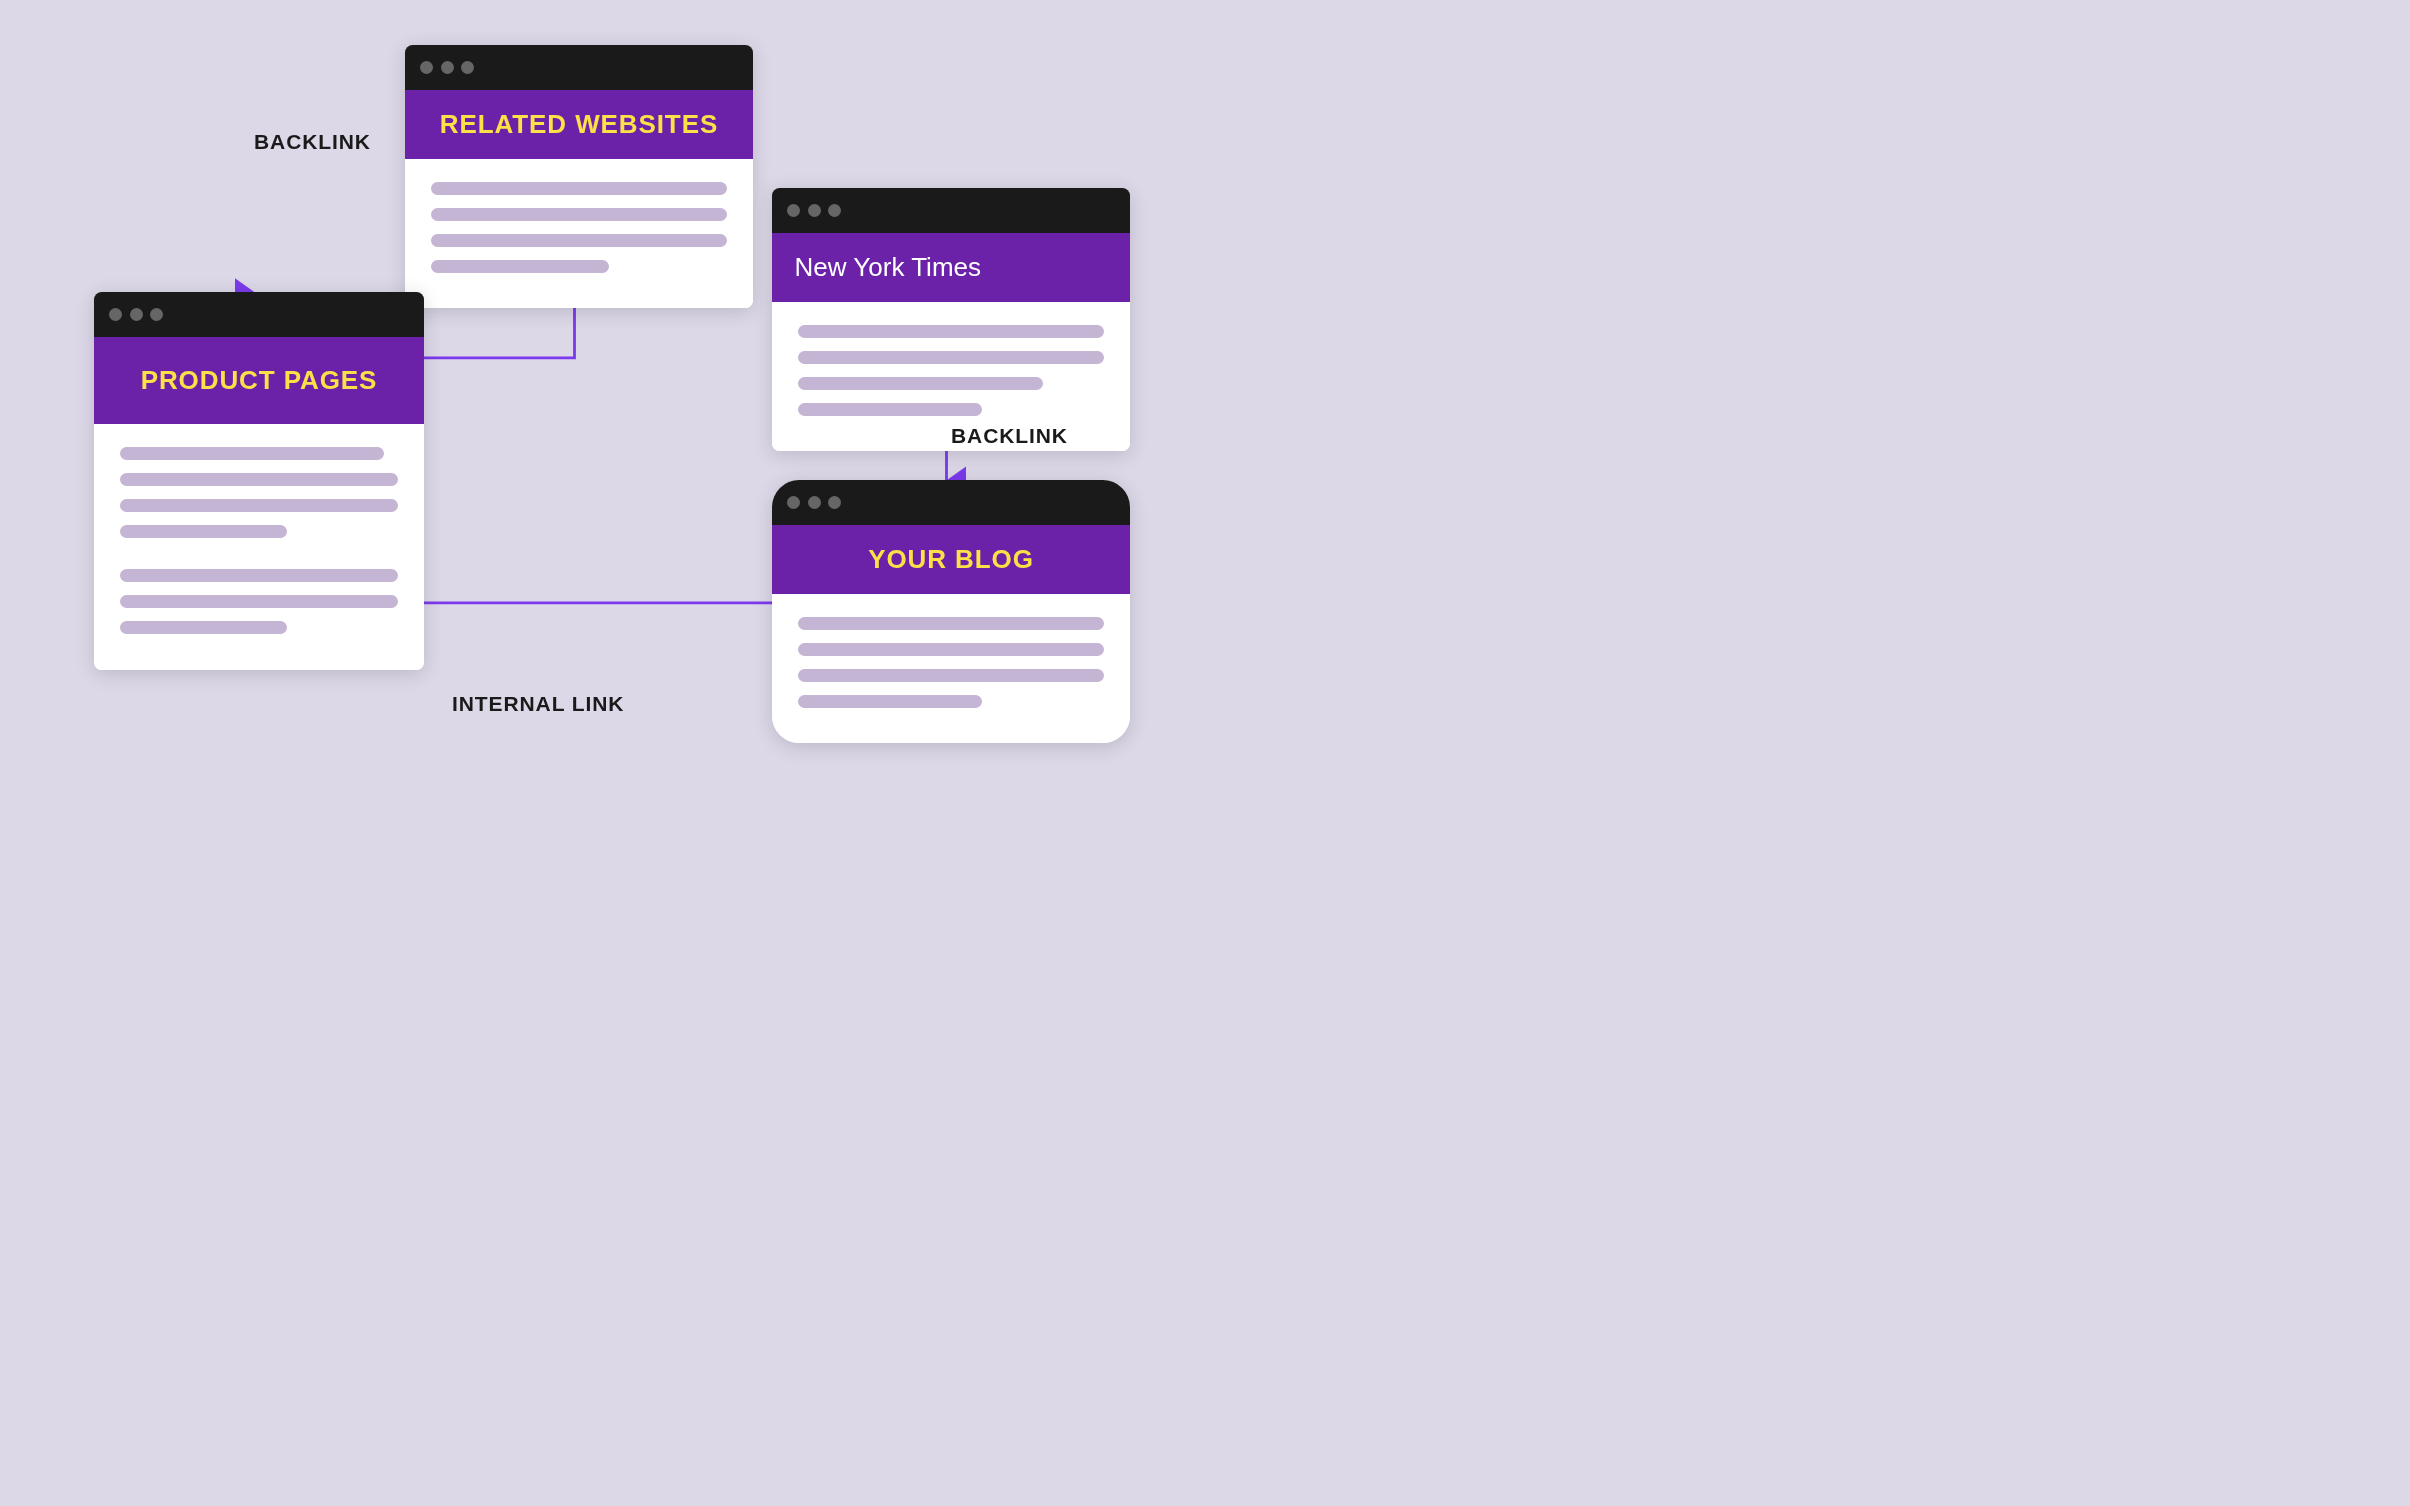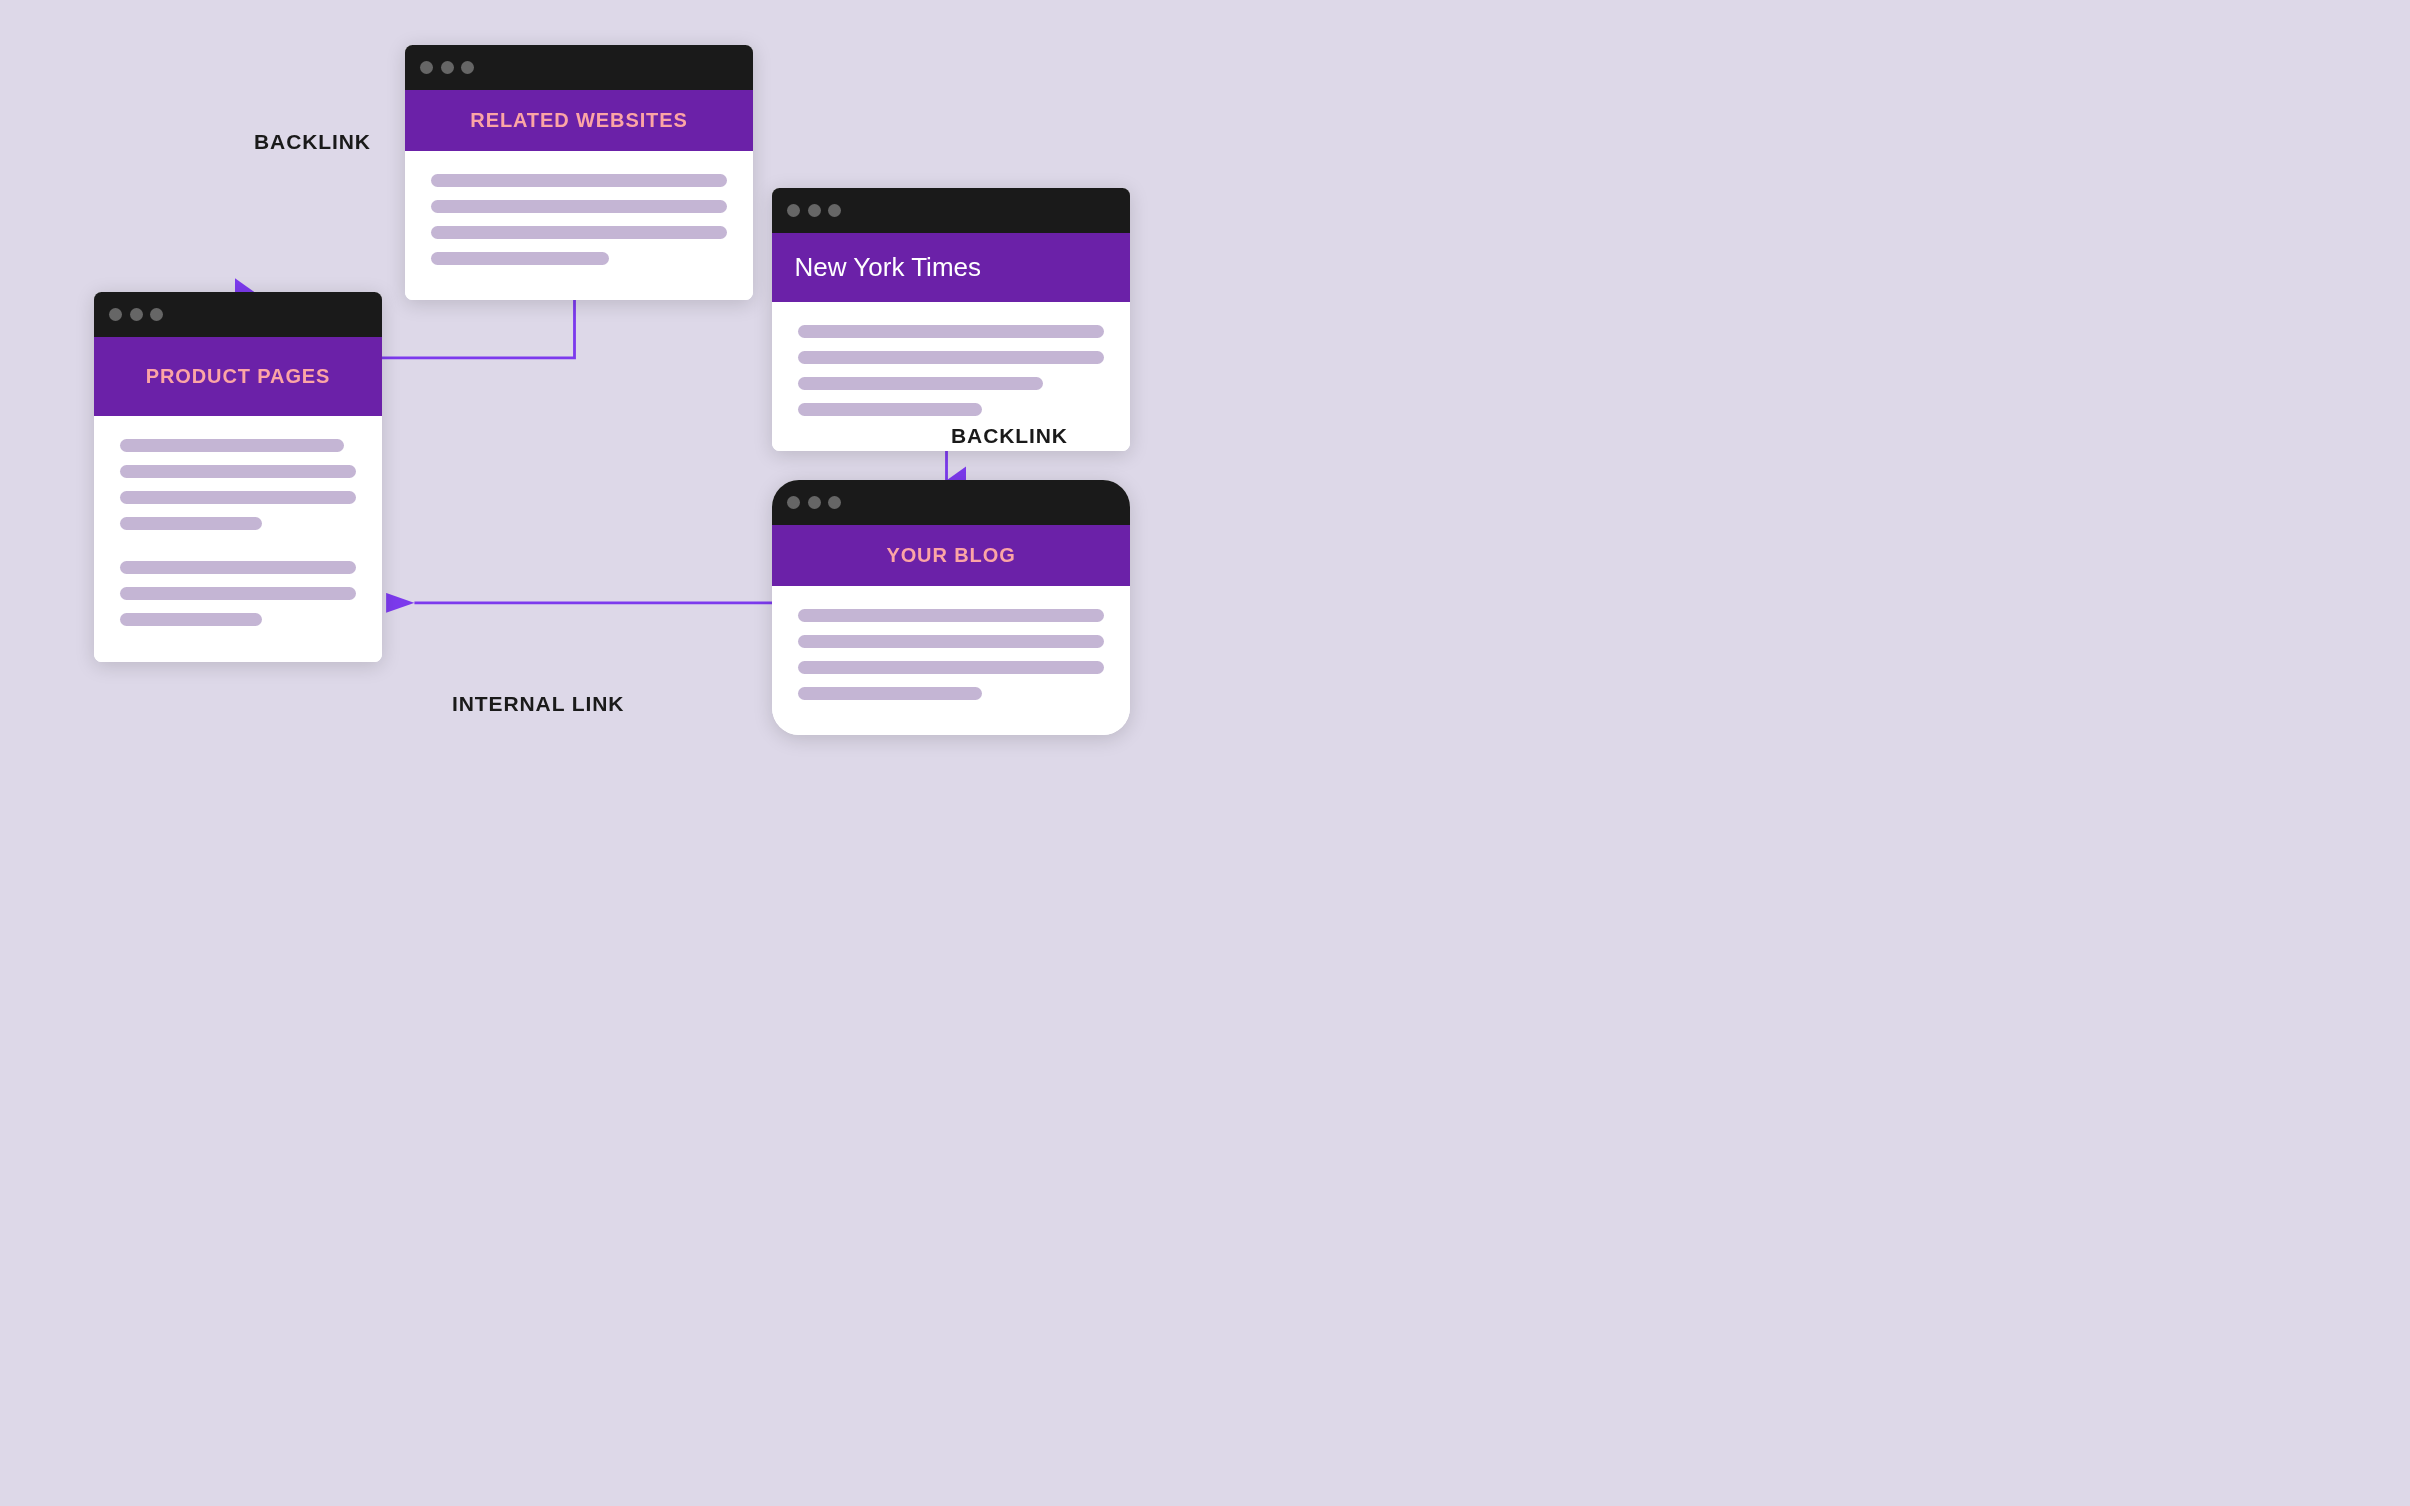--- a/index.html
+++ b/index.html
@@ -37,23 +37,23 @@
       background: #666;
     }
 
     .browser-header {
       background: #6b21a8;
       padding: 19px 22.6px;
       text-align: center;
     }
 
     .browser-header-bold {
-      color: #fca5a5;
+      color: #fde047;
       font-weight: 900;
-      font-size: 20px;
+      font-size: 26px;
       letter-spacing: 0.9px;
       text-transform: uppercase;
     }
 
     .browser-header-normal {
       color: white;
       font-weight: 400;
       font-size: 26px;
     }
 
@@ -122,21 +122,21 @@
     <span class="browser-header-bold">RELATED WEBSITES</span>
   </div>
   <div class="browser-content">
     <div class="content-line full"></div>
     <div class="content-line full"></div>
     <div class="content-line full"></div>
     <div class="content-line short"></div>
   </div>
 </div>
 
-<div class="browser-window" style="left: 94px; top: 292px; width: 288px;">
+<div class="browser-window" style="left: 94px; top: 292px; width: 330px;">
   <div class="browser-titlebar">
     <div class="browser-dot"></div>
     <div class="browser-dot"></div>
     <div class="browser-dot"></div>
   </div>
   <div class="browser-header" style="padding: 28px 22.6px;">
     <span class="browser-header-bold">PRODUCT PAGES</span>
   </div>
   <div class="browser-content" style="padding-bottom: 9.4px;">
     <div class="content-line long"></div>

